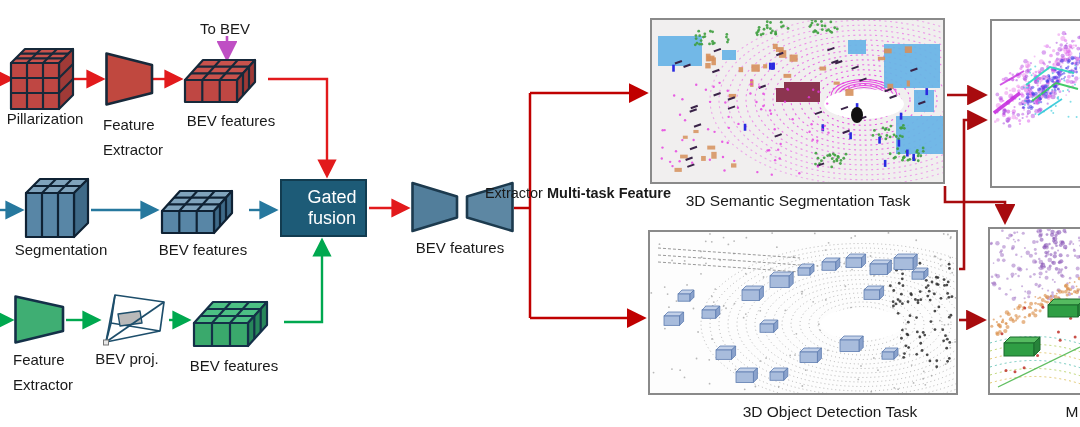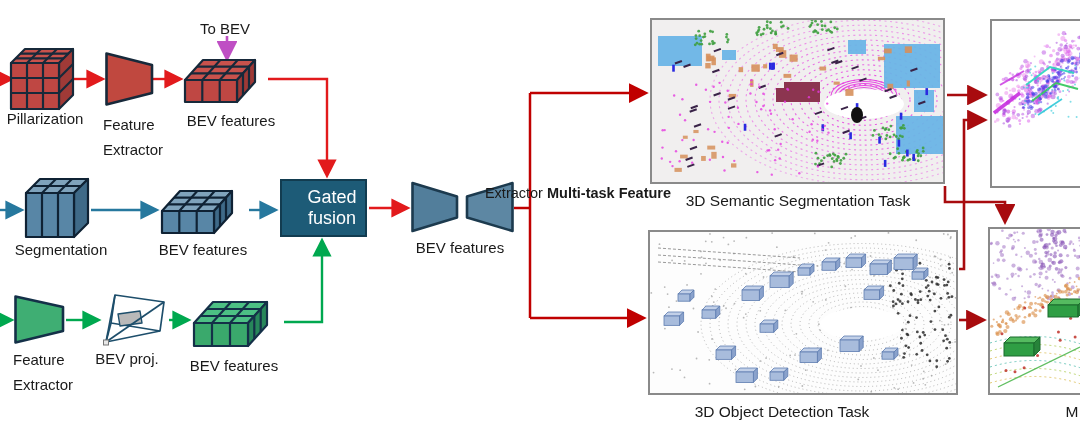--- a/index.html
+++ b/index.html
@@ -848,21 +848,21 @@
         <rect x="120" y="140" width="13.8" height="8.280000000000001" fill="#a8bcdc" stroke="#5d7cb0" stroke-width="0.8"></rect>
         <polygon points="133.8,140 137.8,136 137.8,144.28 133.8,148.28" fill="#8aa2cc" stroke="#5d7cb0" stroke-width="0.8"></polygon>
         <polygon points="214,58 229.6,58 233.6,54 218,54" fill="#c2d0e8" stroke="#5d7cb0" stroke-width="0.8"></polygon>
         <rect x="214" y="58" width="15.600000000000001" height="9.36" fill="#a8bcdc" stroke="#5d7cb0" stroke-width="0.8"></rect>
         <polygon points="229.6,58 233.6,54 233.6,63.36 229.6,67.36" fill="#8aa2cc" stroke="#5d7cb0" stroke-width="0.8"></polygon>
         <polygon points="86,140 103.4,140 107.4,136 90,136" fill="#c2d0e8" stroke="#5d7cb0" stroke-width="0.8"></polygon>
         <rect x="86" y="140" width="17.400000000000002" height="10.440000000000001" fill="#a8bcdc" stroke="#5d7cb0" stroke-width="0.8"></rect>
         <polygon points="103.4,140 107.4,136 107.4,146.44 103.4,150.44" fill="#8aa2cc" stroke="#5d7cb0" stroke-width="0.8"></polygon>
       </svg>
   </div>
-  <div class="caption" style="left:782px;top:403px">3D Object Detection Task</div>
+  <div class="caption" style="left:830px;top:403px">3D Object Detection Task</div>
 
   <div class="panel" style="left:990px;top:19px;width:96px;height:169px">
     <svg id="pv-top" width="92" height="165">
         <rect x="0" y="0" width="92" height="165" fill="#ffffff"></rect>
         <circle cx="45.064614434260875" cy="81.75558265205473" r="2.1344147164840255" fill="#d84ae8" opacity="0.45"></circle>
         <circle cx="62.244191287551075" cy="62.54206077288836" r="1.1752487009856851" fill="#b13de0" opacity="0.45"></circle>
         <circle cx="26.233405597973615" cy="93.80940323974937" r="1.8748133384156973" fill="#9a2fd8" opacity="0.45"></circle>
         <circle cx="85.28798179561272" cy="39.21557380538434" r="0.856722034001723" fill="#e87ae8" opacity="0.45"></circle>
         <circle cx="32.91410970361903" cy="58.322299039922655" r="1.4503750887233764" fill="#d84ae8" opacity="0.45"></circle>
         <circle cx="67.95694551477209" cy="70.65488278400153" r="1.388139875093475" fill="#b13de0" opacity="0.45"></circle>

